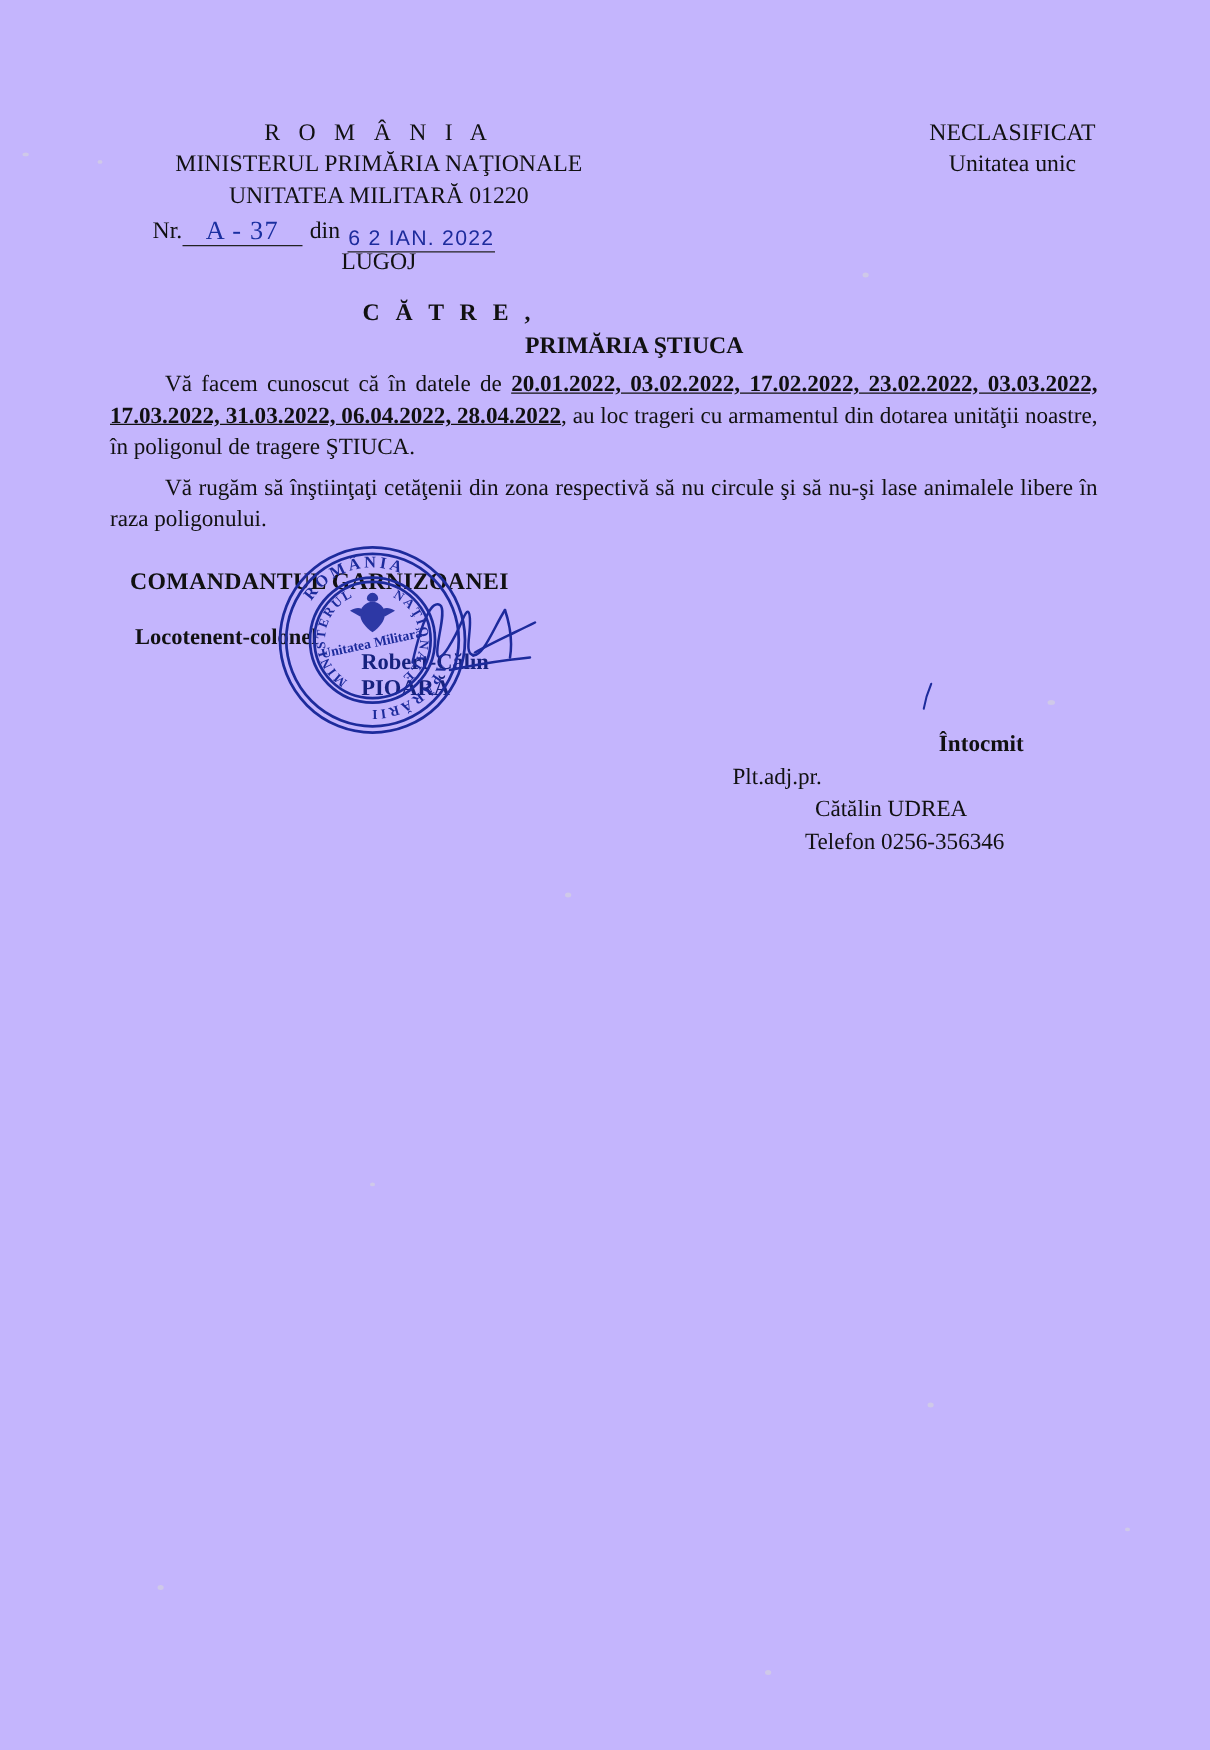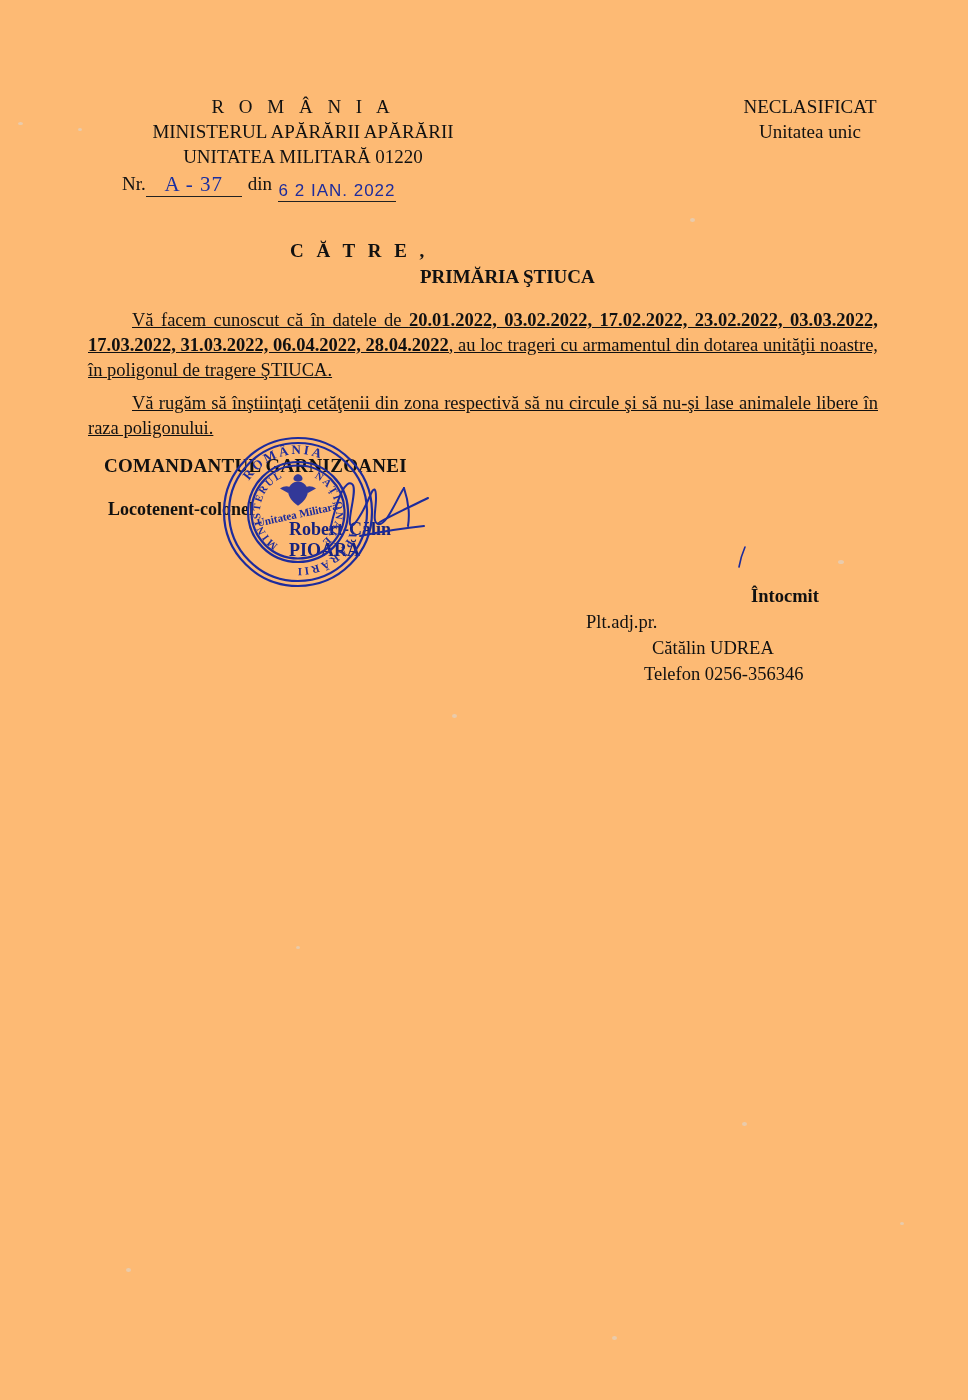--- a/index.html
+++ b/index.html
@@ -11,21 +11,21 @@
     height: 1400px;
     background: #ffffff;
     font-family: "Liberation Serif", serif;
     color: #111111;
     position: relative;
     overflow: hidden;
   }
   .page {
     position: absolute;
     inset: 0;
-    background: #fdba74;
+    background: #c4b5fd;
   }
   
   .speckle {
     position: absolute;
     background: #d8d8d8;
     border-radius: 50%;
     opacity: .55;
   }
 
   .header {
@@ -116,27 +116,26 @@
   .dest {
     position: absolute;
     top: 266px;
     left: 420px;
     font-size: 19px;
     font-weight: bold;
   }
 
   .body-text {
     position: absolute;
-    top: 308px;
+    top: 296px;
     left: 88px;
     width: 790px;
     font-size: 18.5px;
     line-height: 25px;
     text-align: justify;
-    text-decoration: underline;
   }
   .p1 { text-indent: 44px; margin: 0 0 2px 0; }
   .p2 { text-indent: 44px; margin: 8px 0 0 0; }
   .b-u {
     font-weight: bold;
     text-decoration: underline;
   }
 
   .sig-block {
     position: absolute;
@@ -219,25 +218,26 @@
   <div class="speckle" style="left:452px;top:714px;width:5px;height:4px;"></div>
   <div class="speckle" style="left:742px;top:1122px;width:5px;height:4px;"></div>
   <div class="speckle" style="left:126px;top:1268px;width:5px;height:4px;"></div>
   <div class="speckle" style="left:612px;top:1336px;width:5px;height:4px;"></div>
   <div class="speckle" style="left:900px;top:1222px;width:4px;height:3px;"></div>
   <div class="speckle" style="left:296px;top:946px;width:4px;height:3px;"></div>
 
   <div class="header">
     <div class="header-left">
       <div class="t-country">R O M Â N I A</div>
-      <div class="t-line">MINISTERUL APĂRĂRII APĂRĂRII</div>
+      <div class="t-line">MINISTERUL PRIMĂRIA NAŢIONALE</div>
       <div class="t-line">UNITATEA MILITARĂ 01220</div>
       <div class="nr-row">
         <span class="nr-label">Nr.</span><span class="nr-underline"><span class="nr-hand">A - 37</span></span><span class="din-word">din</span><span class="date-stamp">6 2 IAN. 2022</span>
       </div>
+      <div class="city">LUGOJ</div>
     </div>
     <div class="header-right">
       <div class="t-right">NECLASIFICAT</div>
       <div class="t-right">Unitatea unic</div>
     </div>
   </div>
 
   <div class="catre">C Ă T R E ,</div>
   <div class="dest">PRIMĂRIA ŞTIUCA</div>
 

